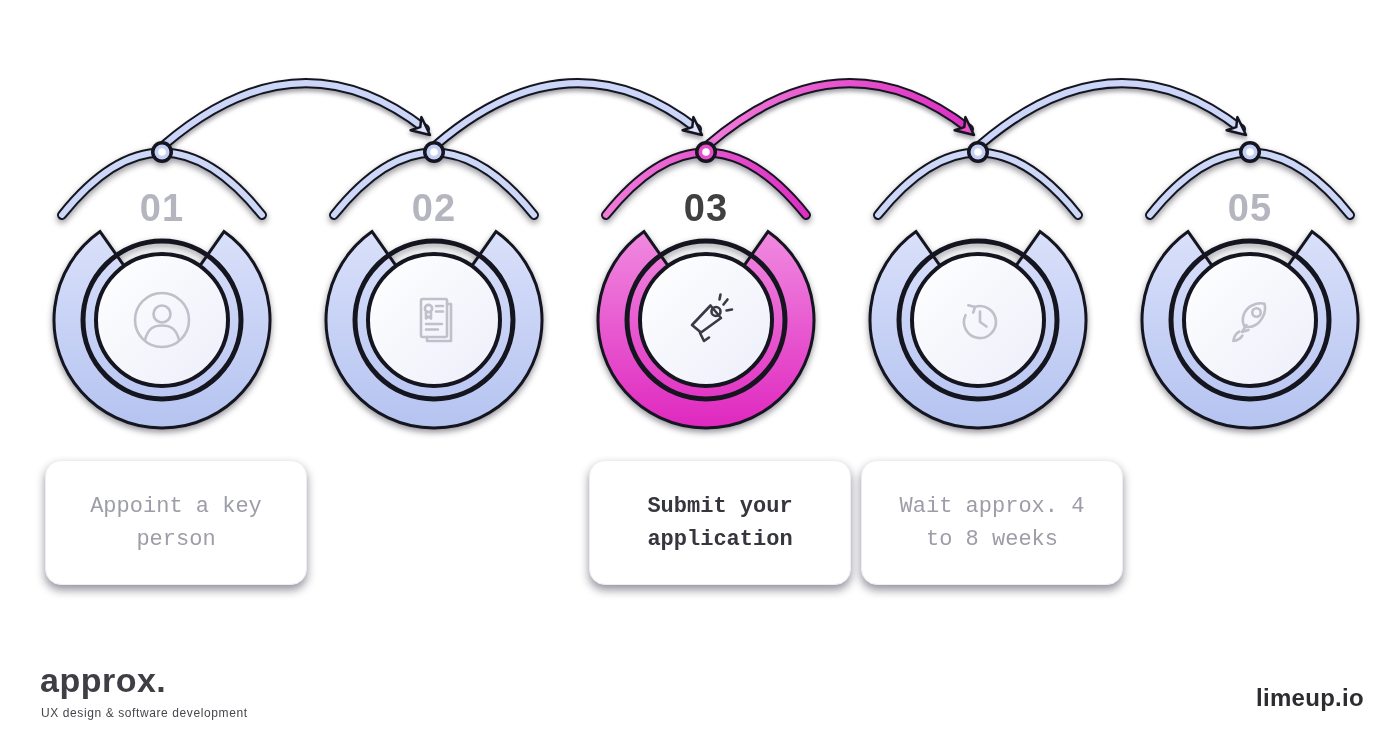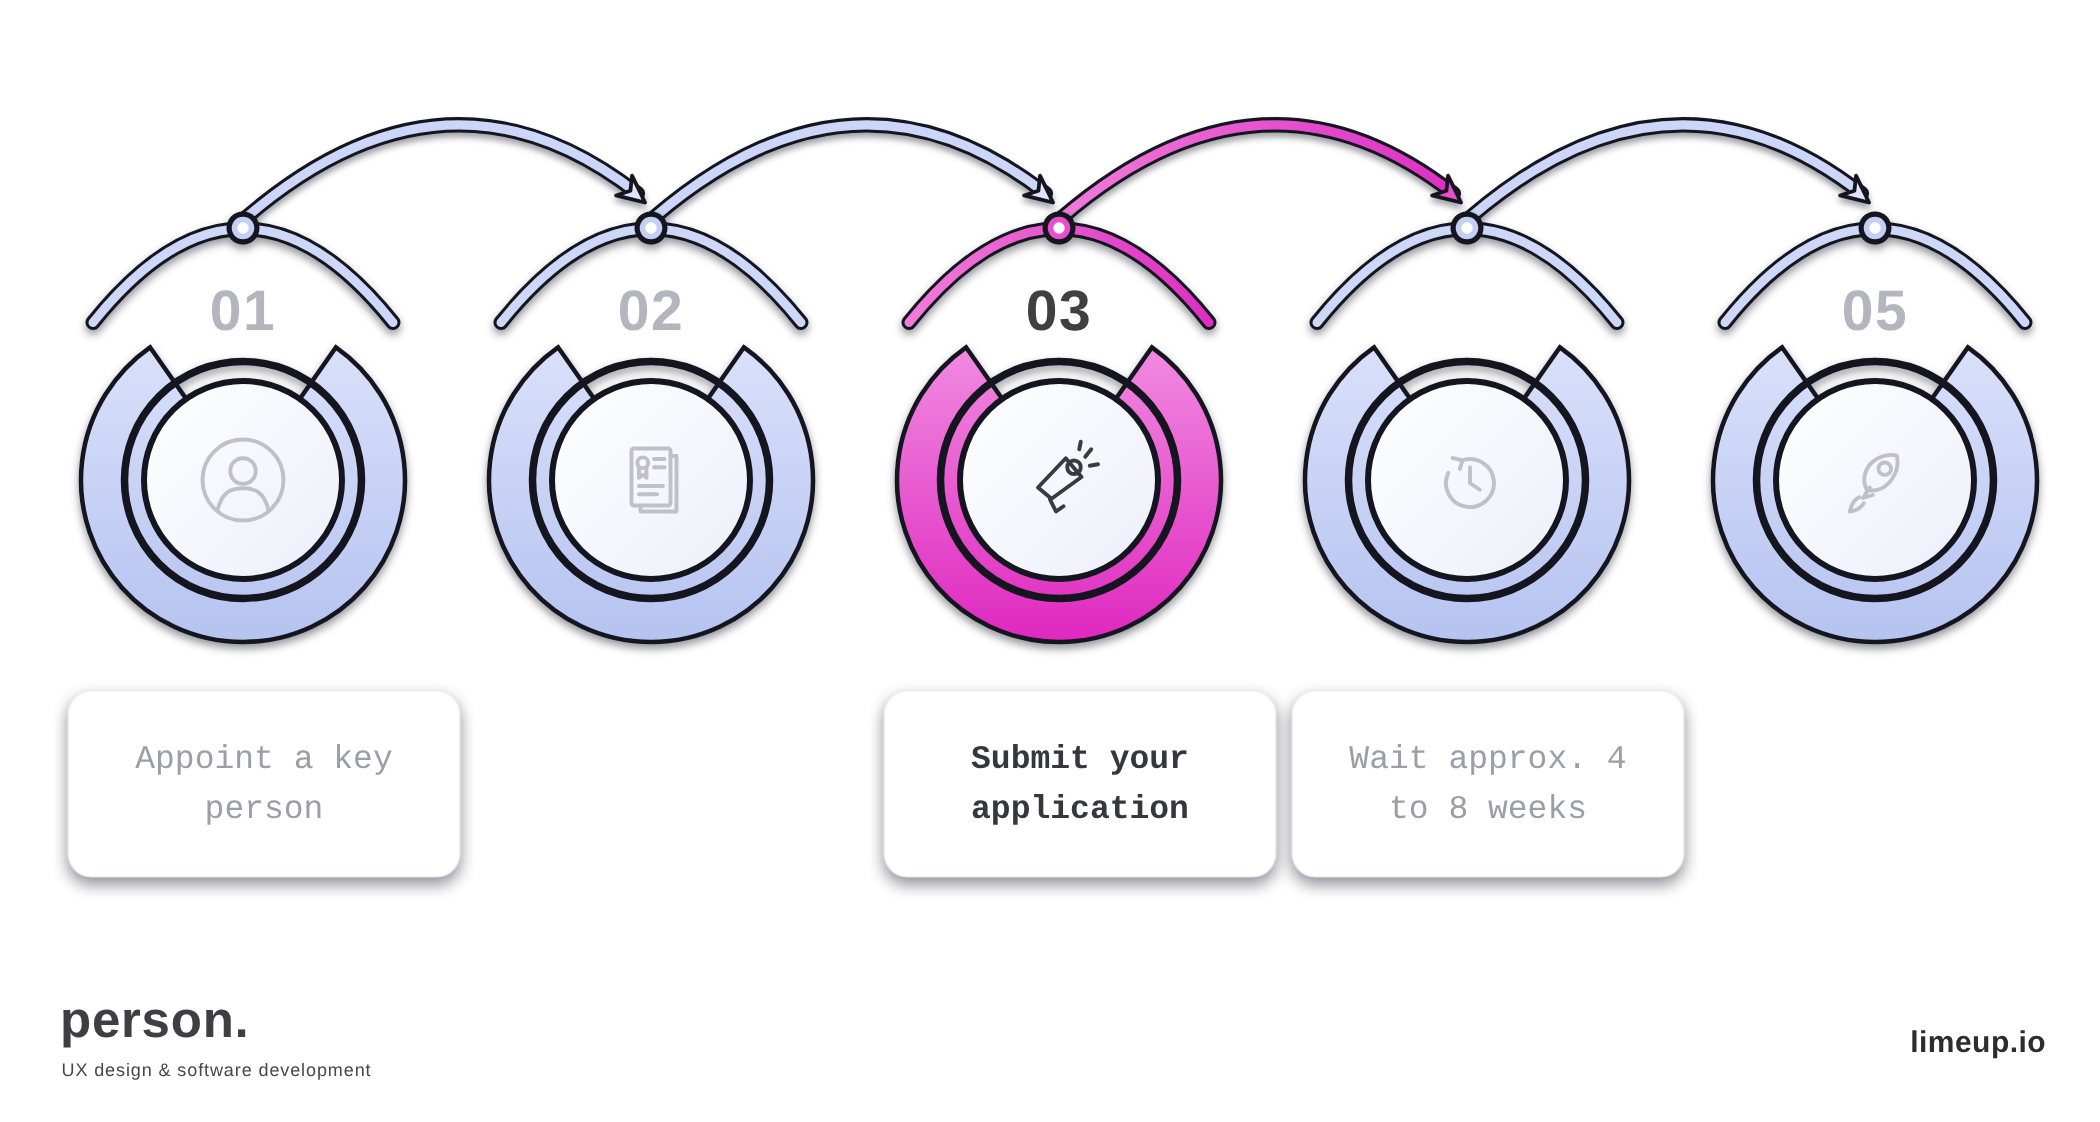--- a/index.html
+++ b/index.html
@@ -44,21 +44,21 @@
     position:absolute;left:23px;top:330px;width:262px;height:125px;box-sizing:border-box;
     background:#ffffff;border:1px solid #ededf3;border-radius:16px;
     box-shadow:0 5px 10px rgba(15,15,35,.45);
     display:flex;align-items:center;justify-content:center;text-align:center;
     padding:0 24px;font-size:22px;line-height:1.5;color:#9c9da7;font-family:Liberation Mono, monospace;
   }
   .step.pink .card{color:#36363e;font-weight:600;}
   
   .logo{position:absolute;left:40px;top:661px;font-size:34px;font-weight:800;letter-spacing:.5px;color:#3e3e44;}
   .tagline{position:absolute;left:41px;top:706px;font-size:12px;letter-spacing:.6px;color:#46464c;}
-  .website{position:absolute;right:36px;top:684px;font-size:20px;font-weight:700;letter-spacing:.3px;color:#2c2c31;}
+  .website{position:absolute;right:36px;top:684px;font-size:24px;font-weight:700;letter-spacing:.3px;color:#2c2c31;}
   .defs-holder{position:absolute;width:0;height:0;}
 </style>
 </head>
 <body>
 
 <div class="canvas">
 
   <svg class="defs-holder" aria-hidden="true">
     <defs>
       <linearGradient id="lavGrad" x1="0" y1="0" x2="0" y2="1">
@@ -221,17 +221,17 @@
     <div class="icon-wrap">
       <svg width="64" height="64" viewBox="0 0 64 64">
         <path d="M26.5 38.5 C22.5 31 26 21.5 34 17.5 C38 15.5 43 14.8 46.5 15.8 C47.5 19.5 47 24.5 45 28.5 C41 36.5 34 40.5 26.5 38.5 Z"></path>
         <circle cx="38.5" cy="24.5" r="4.2"></circle>
         <path d="M28.5 37 L24 44 L30.5 42"></path>
         <path d="M21.5 43.5 C17.5 45.5 15.8 49.5 15.3 53 C19 52.5 22.5 50.8 24.5 47.5"></path>
       </svg>
     </div>
   </div>
 
-  <div class="logo">person.</div>
+  <div class="logo">approx.</div>
   <div class="tagline">UX design &amp; software development</div>
   <div class="website">limeup.io</div>
 
 </div>
 
 </body></html>

